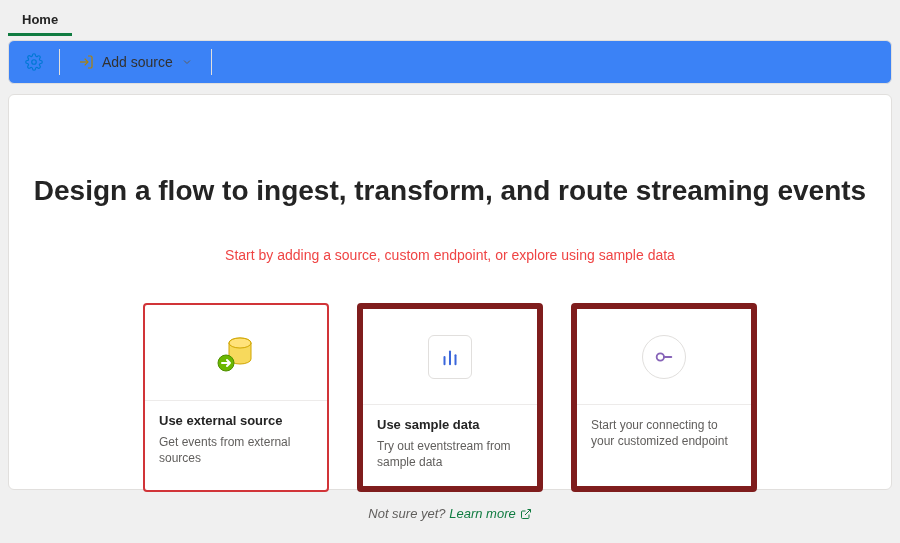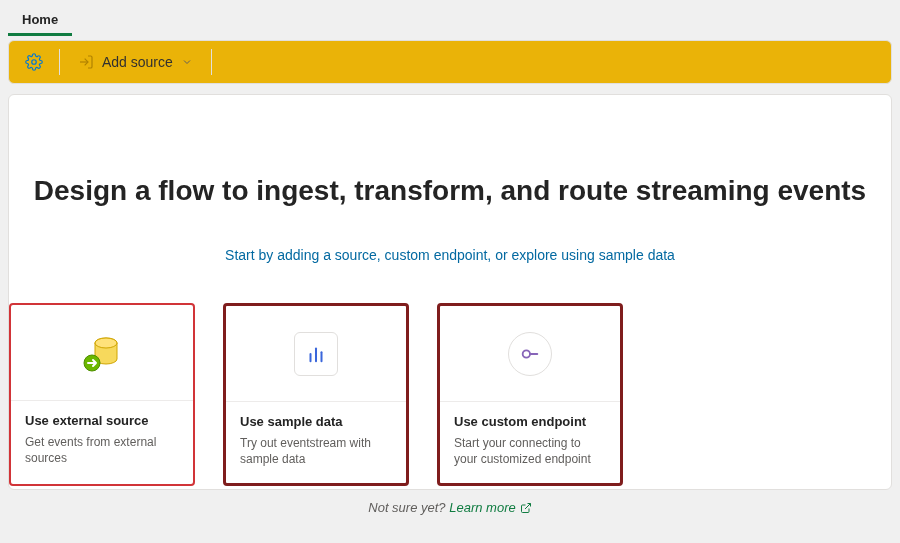--- a/index.html
+++ b/index.html
@@ -18,21 +18,21 @@
     .tab {
       display: inline-block;
       padding: 8px 14px 6px 14px;
       font-weight: 600;
       color: #242424;
       font-size: 13px;
       border-bottom: 3px solid #107c41;
       cursor: pointer;
     }
     .toolbar-card {
-      background: #eab308;
+      background: #3b82f6;
       border: 1px solid #e1dfdd;
       border-radius: 6px;
       margin: 4px 8px 0 8px;
       padding: 6px 10px;
       display: flex;
       align-items: center;
       gap: 4px;
     }
     .icon-btn {
       width: 30px; height: 30px;
@@ -58,29 +58,29 @@
       text-align:center;
     }
     .hero-title {
       font-size: 28px;
       font-weight: 600;
       color:#242424;
       margin-bottom: 40px;
     }
     .hero-sub {
       font-size: 14px;
-      color:#0369a1;
+      color:#ef4444;
       margin-bottom: 40px;
     }
     .cards-row {
-      display:flex; justify-content:flex-start; gap:28px;
+      display:flex; justify-content:center; gap:28px;
     }
     .option-card {
       width: 186px;
-      border:3px solid #7f1d1d;
+      border:6px solid #7f1d1d;
       border-radius:4px;
       background:#fff;
       cursor:pointer;
       text-align:left;
       display:flex; flex-direction:column;
     }
     .option-card.highlighted {
       border:2px solid #d13438;
     }
     .card-top {
@@ -179,35 +179,34 @@
         <div class="icon-tile">
           <svg width="22" height="22" viewBox="0 0 24 24" fill="none" stroke="#3a66db" stroke-width="2.2" stroke-linecap="round">
             <line x1="6" y1="20" x2="6" y2="12"></line>
             <line x1="12" y1="20" x2="12" y2="6"></line>
             <line x1="18" y1="20" x2="18" y2="10"></line>
           </svg>
         </div>
       </div>
       <div class="card-body">
         <div class="card-title">Use sample data</div>
-        <div class="card-desc">Try out eventstream with sample data</div>
+        <div class="card-desc">Try out eventstream from sample data</div>
       </div>
     </div>
 
     <div class="option-card">
       <div class="card-top">
         <div class="icon-tile" style="border-radius:50%;">
           <svg width="22" height="22" viewBox="0 0 24 24" fill="none" stroke="#8764b8" stroke-width="2" stroke-linecap="round">
             <circle cx="8" cy="12" r="4"></circle>
             <line x1="12" y1="12" x2="20" y2="12"></line>
           </svg>
         </div>
       </div>
       <div class="card-body">
-        <div class="card-title">Use custom endpoint</div>
         <div class="card-desc">Start your connecting to your customized endpoint</div>
       </div>
     </div>
 
   </div>
 
   <div class="footer-row">
     <span>Not sure yet?</span>
     <span class="learn-link">
       <span>Learn more</span>

